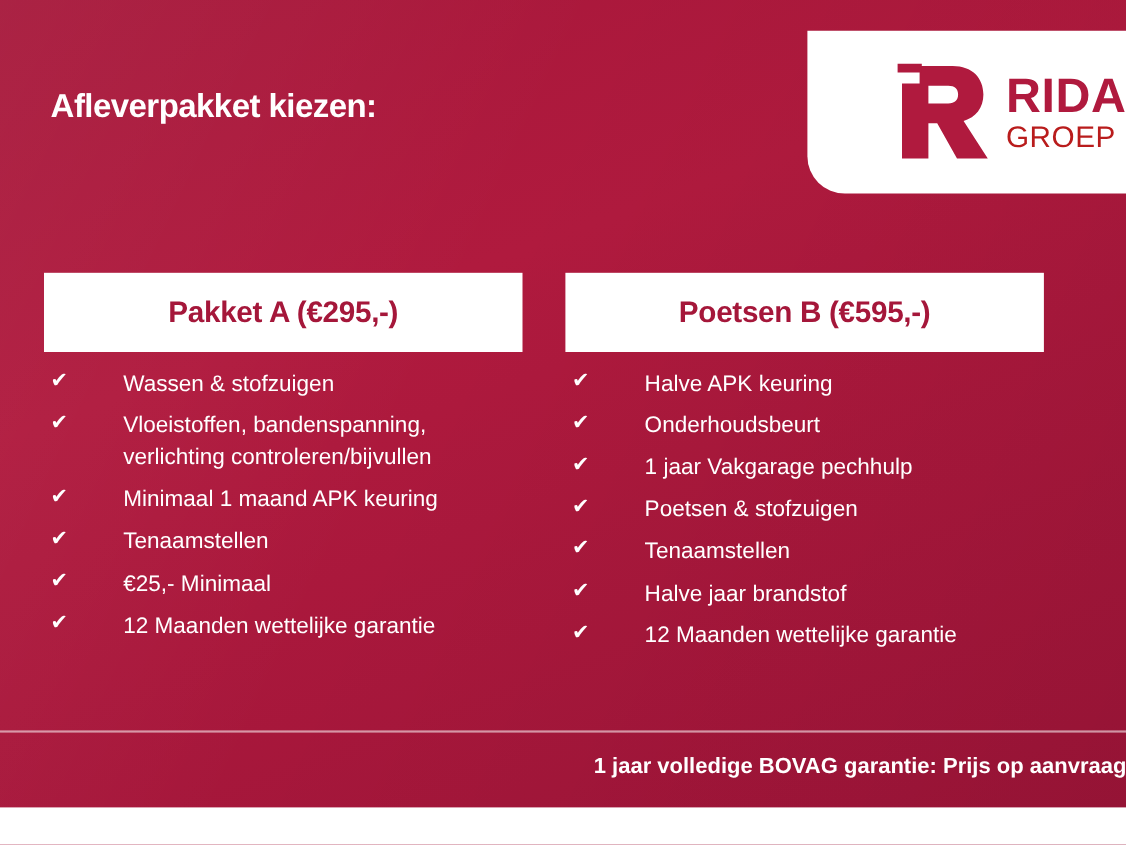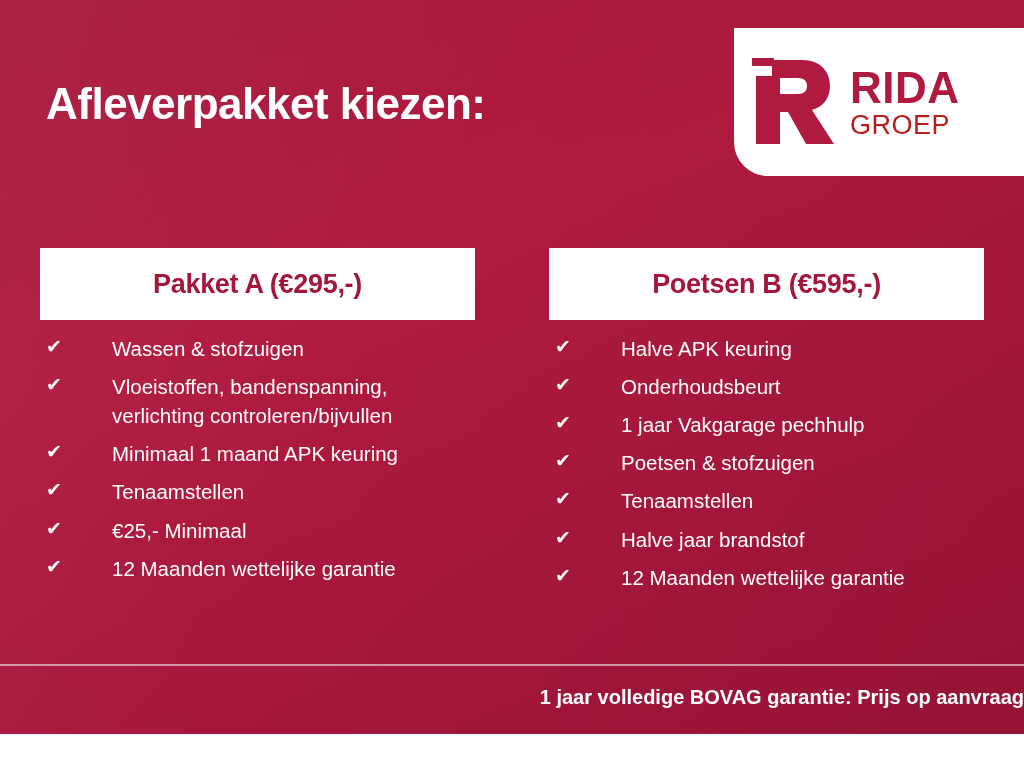--- a/index.html
+++ b/index.html
@@ -26,39 +26,39 @@
     position: absolute;
     inset: 0;
     background: linear-gradient(115deg, rgba(255,255,255,0.05) 0%, rgba(255,255,255,0.0) 40%, rgba(0,0,0,0.06) 100%);
     pointer-events: none;
   }
   .title {
     position: absolute;
     left: 46px;
     top: 80px;
     color: #ffffff;
-    font-size: 44px;
+    font-size: 30px;
     font-weight: bold;
     letter-spacing: -0.5px;
     line-height: 1.1;
     z-index: 3;
   }
   
   .logo-card {
     position: absolute;
     right: 0;
     top: 28px;
     width: 290px;
     height: 148px;
     background: #ffffff;
     border-bottom-left-radius: 34px;
     z-index: 4;
     display: flex;
     align-items: center;
-    justify-content: flex-start;
+    justify-content: flex-end;
     box-sizing: border-box;
     padding-left: 16px;
   }
   .logo-inner {
     display: flex;
     align-items: center;
     gap: 14px;
   }
   .logo-mark {
     width: 86px;
@@ -85,21 +85,21 @@
     letter-spacing: 0.5px;
     margin-top: 2px;
   }
   
   .columns {
     position: absolute;
     top: 248px;
     left: 40px;
     width: 944px;
     display: flex;
-    gap: 74px;
+    gap: 39px;
     z-index: 3;
   }
   .col {
     width: 435px;
   }
   .pkg-header {
     background: #ffffff;
     height: 72px;
     display: flex;
     align-items: center;

